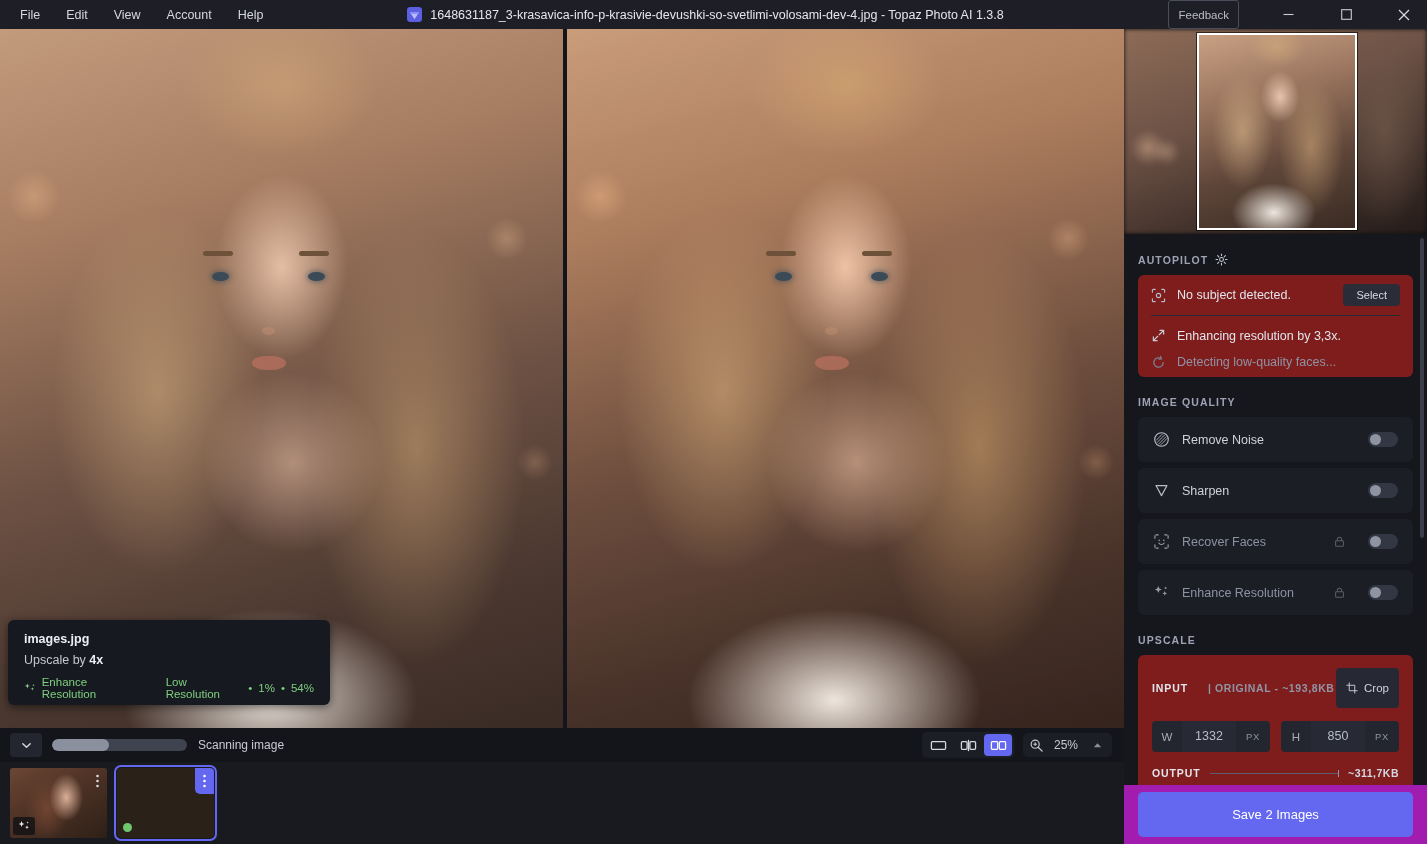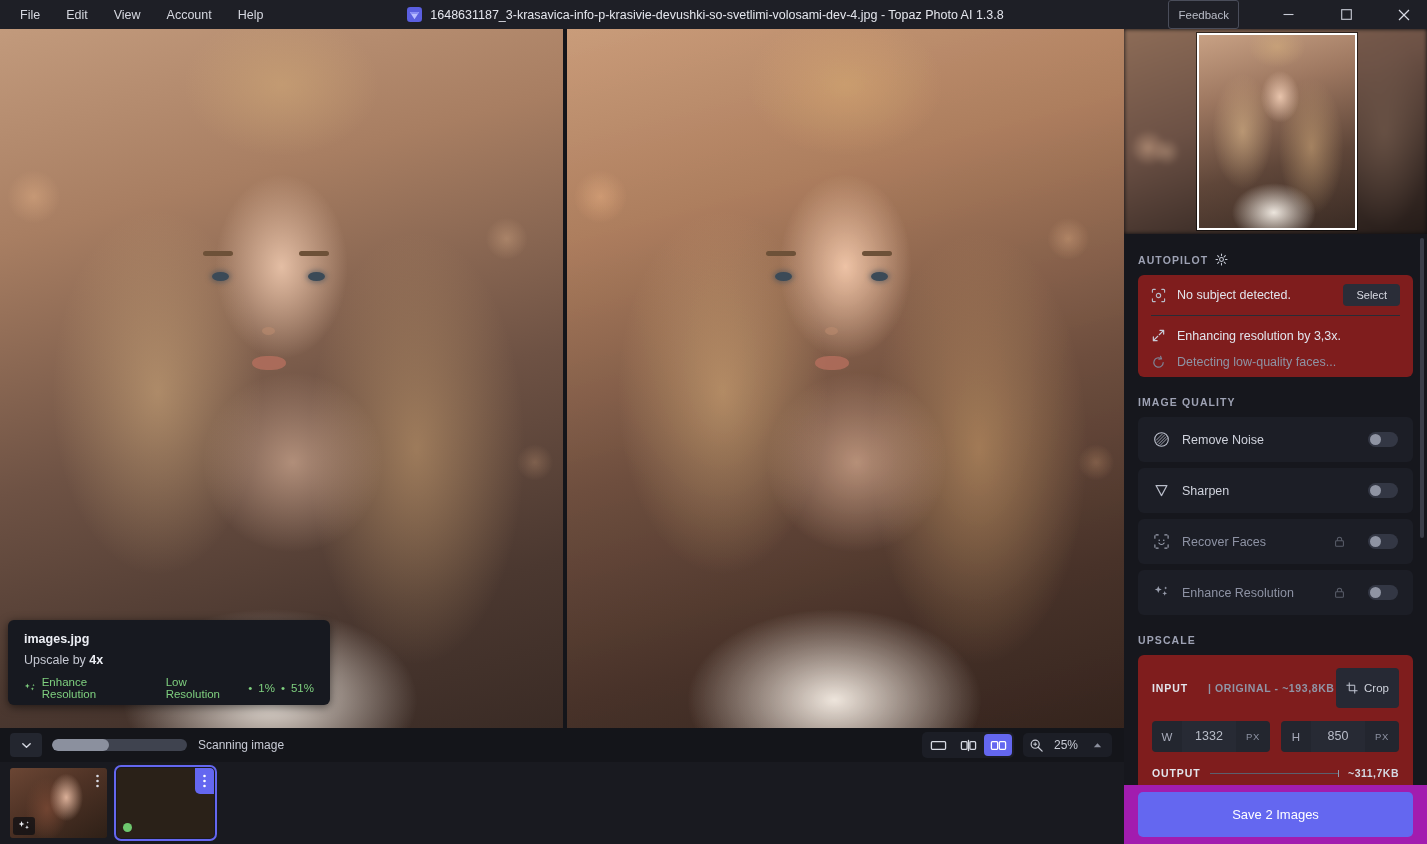--- a/index.html
+++ b/index.html
@@ -368,21 +368,21 @@
       <path d="M4 1.5l.85 2.15L7 4.5l-2.15.85L4 7.5l-.85-2.15L1 4.5l2.15-.85z" fill="#7fd07f"></path>
       <path d="M10 6l.6 1.5L12.1 8l-1.5.6L10 10.1 9.4 8.6 7.9 8l1.5-.5z" fill="#7fd07f"></path>
       <path d="M11.4 2.2l.4 1 1 .4-1 .4-.4 1-.4-1-1-.4 1-.4z" fill="#7fd07f"></path>
     </svg>
     <span>Enhance Resolution</span>
     <span class="ic-gap"></span>
     <span>Low Resolution</span>
     <span class="sep">•</span>
     <span>1%</span>
     <span class="sep">•</span>
-    <span>51%</span>
+    <span>54%</span>
   </div>
 </div>
 
 <div class="navigator">
   <div class="nav-photo"></div>
   <div class="nav-viewport">
     <div class="nav-inner"></div>
   </div>
 </div>
 

